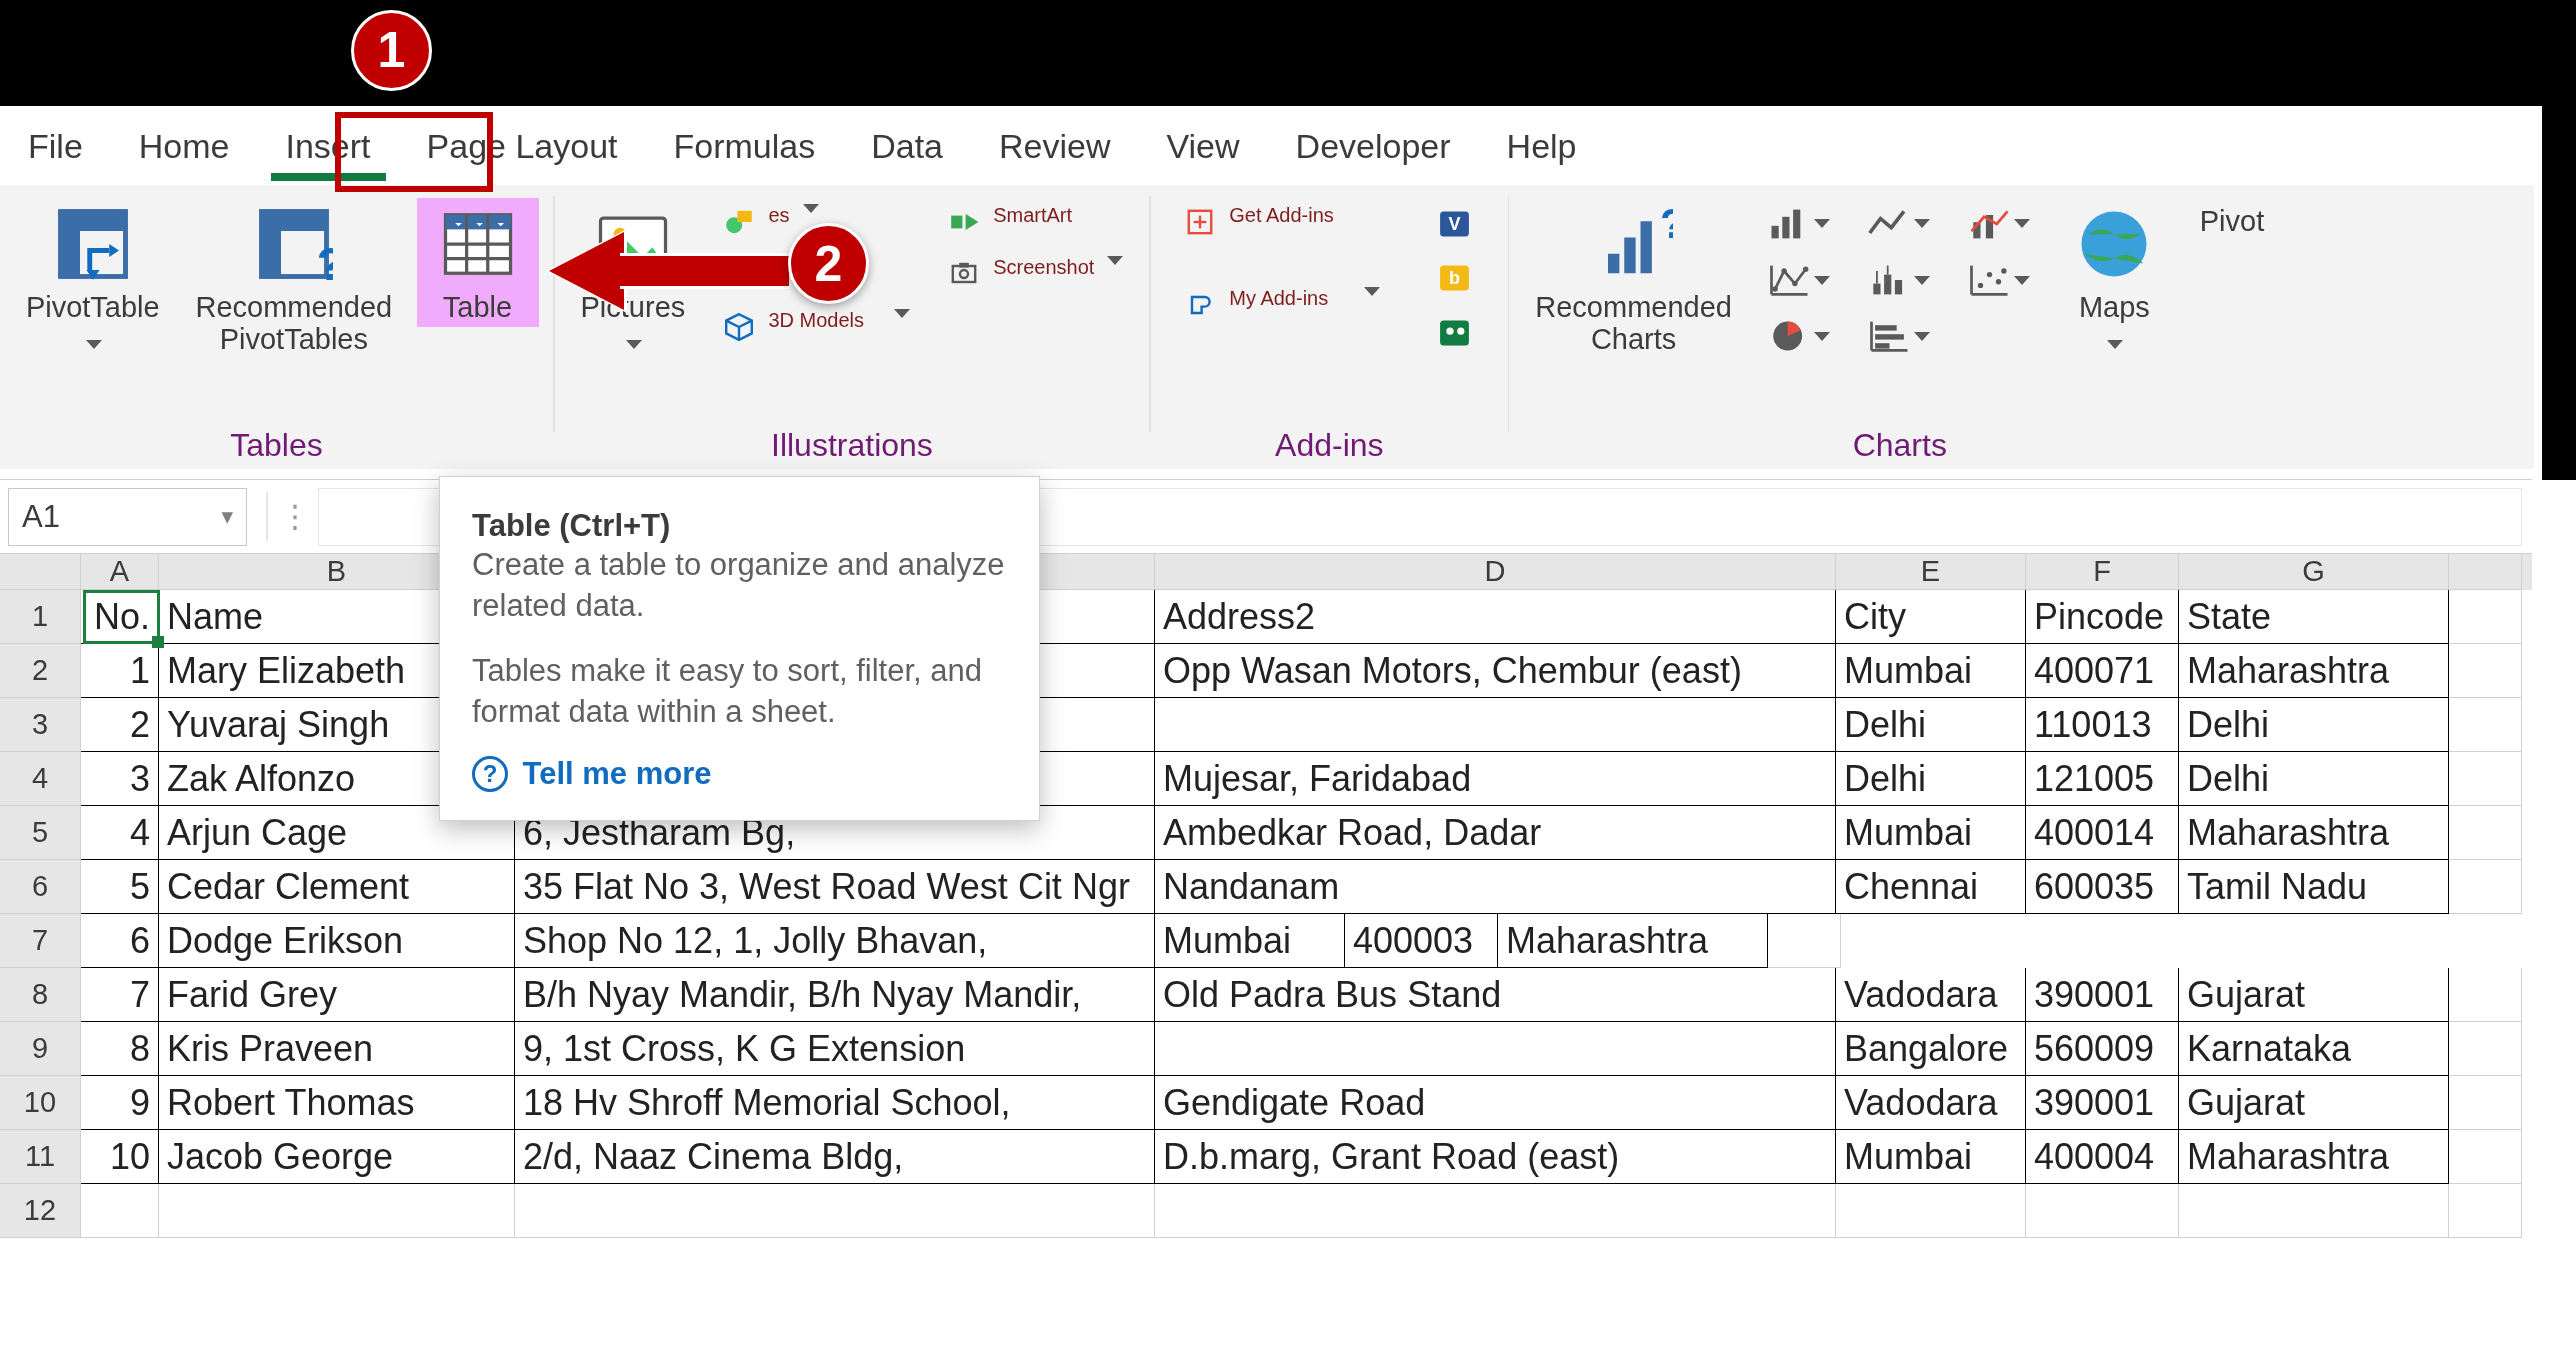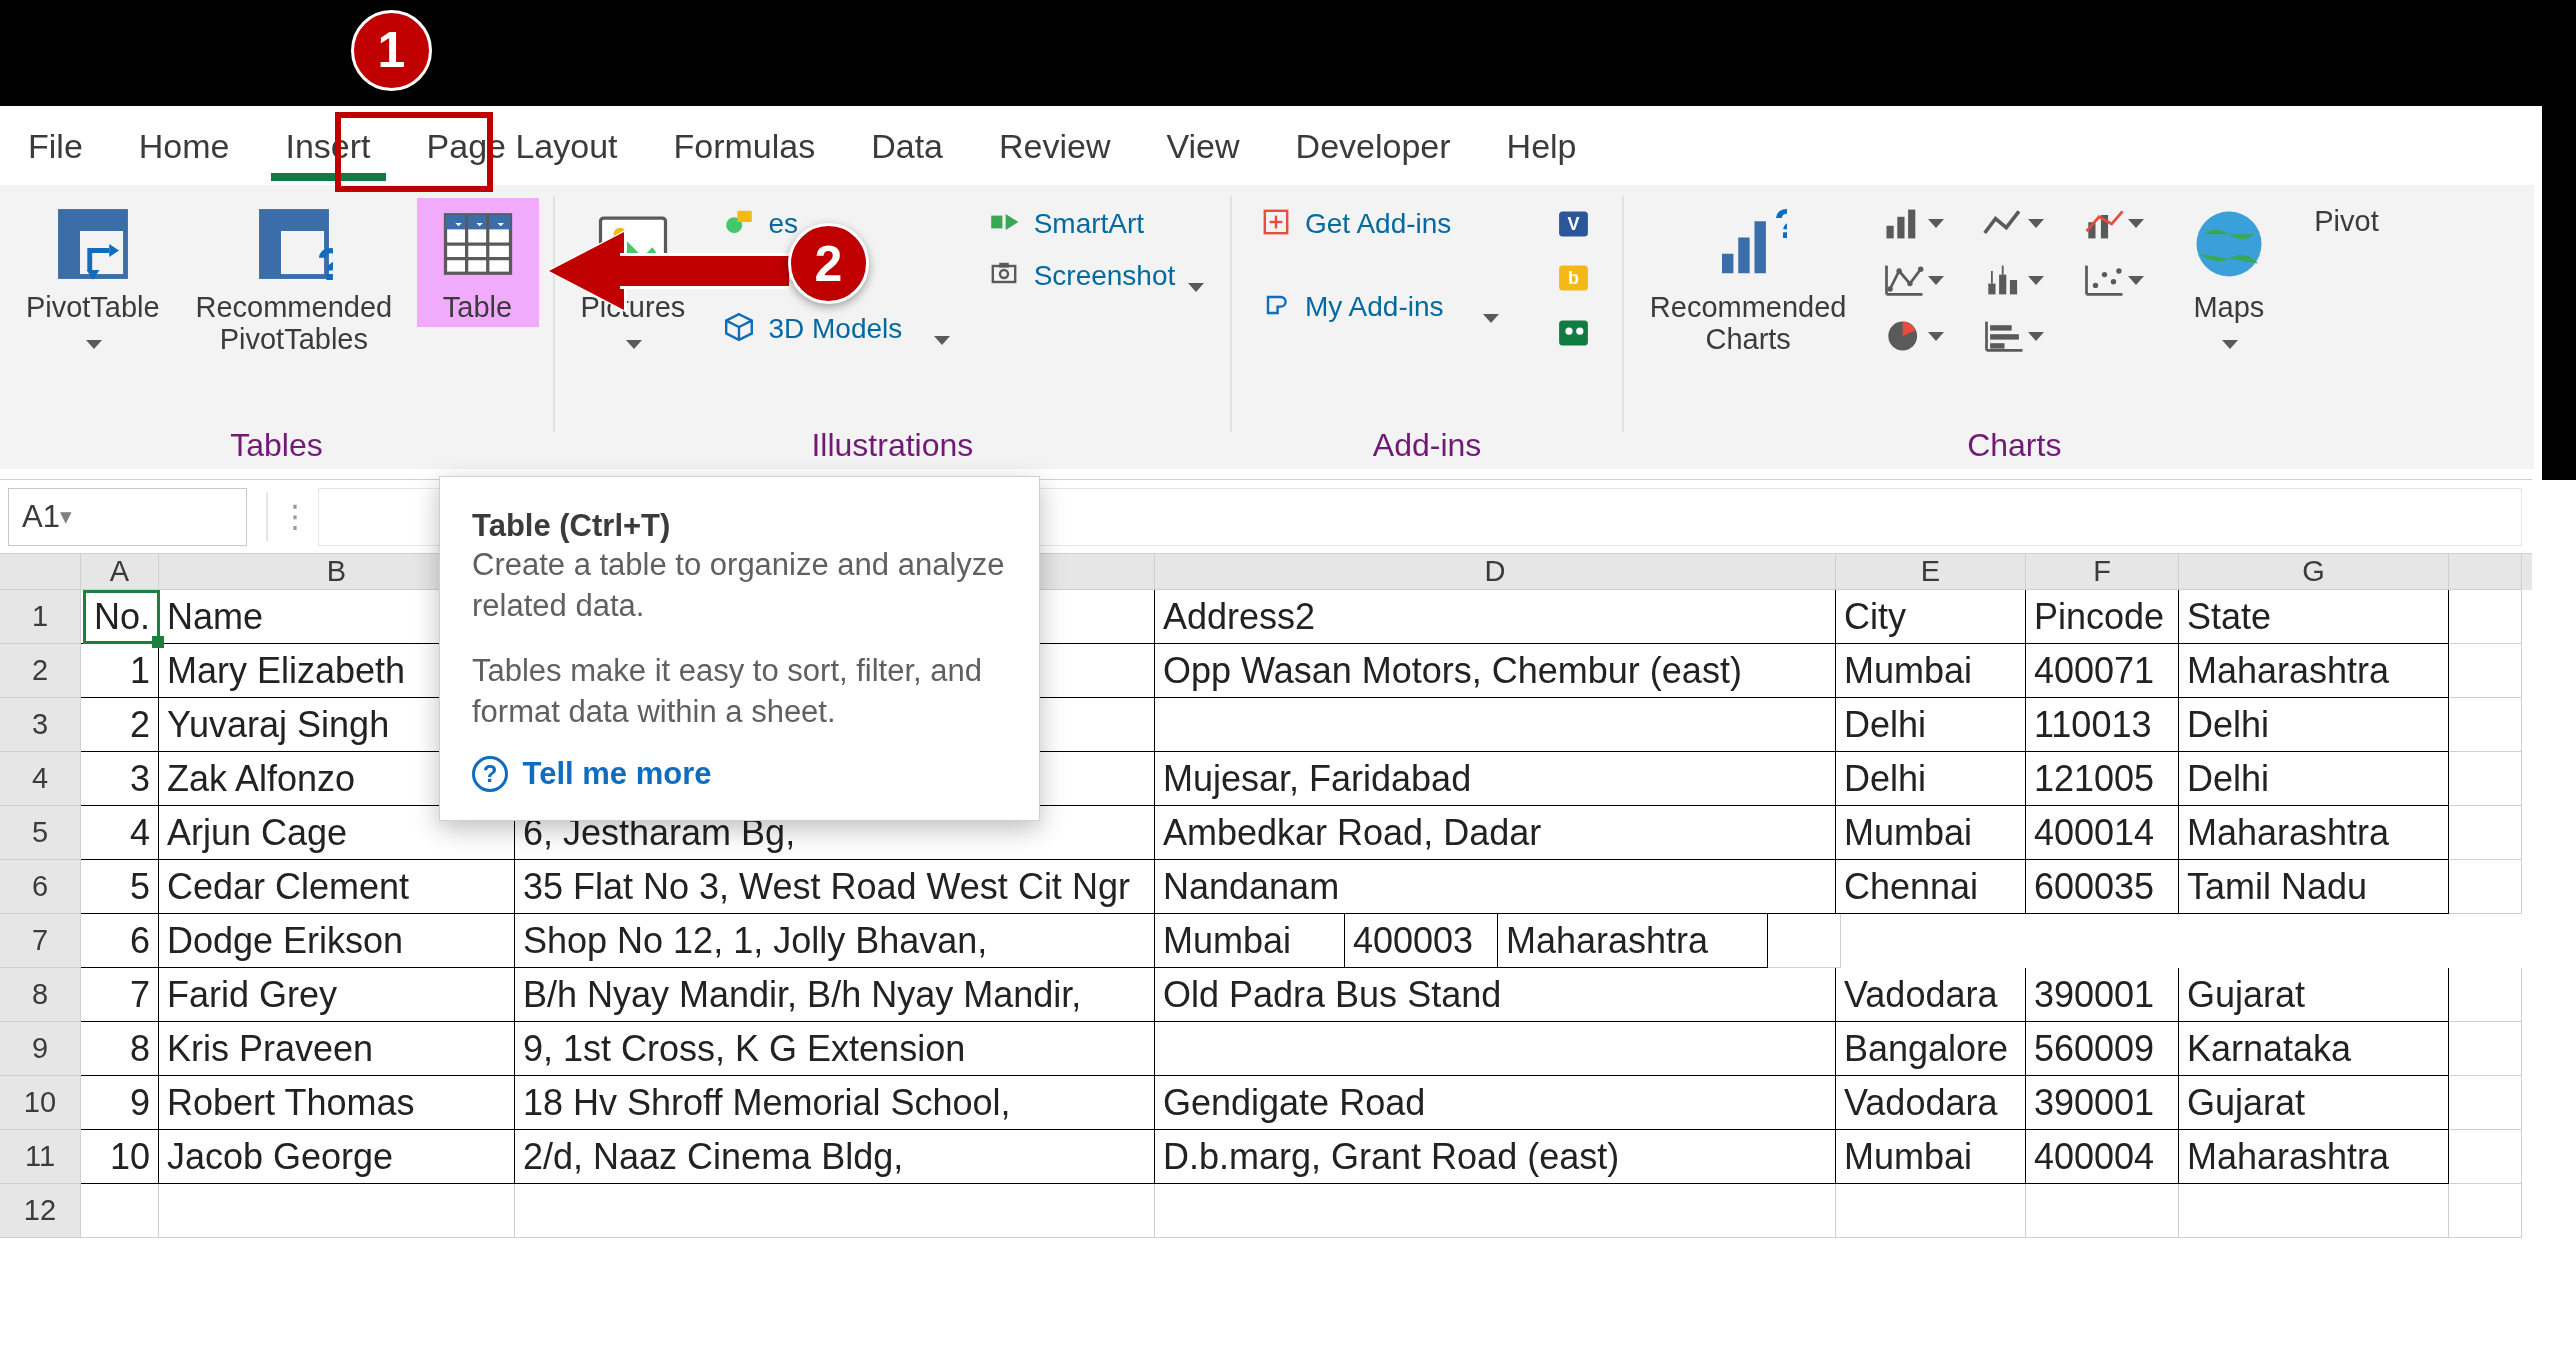--- a/index.html
+++ b/index.html
@@ -41,33 +41,33 @@
           min-width:122px; font-size:29px; color:#3b3b3b; gap:8px; text-align:center; cursor:pointer;}
 .bigbtn .lbl{ line-height:32px; }
 .bigbtn.selected{ background:#f0abfc;}
 
 .chev, .chev-s{ display:inline-block; width:0;height:0; border-left:8px solid transparent; border-right:8px solid transparent; border-top:9.7px solid #5a5a5a; margin-left:1.6px;}
 
 
 
 
 .stack{ display:flex; flex-direction:column; gap:9.7px; padding-top:3.2px;}
-.smallbtn{ display:flex; align-items:flex-end; gap:11.4px; font-size:28px; color:#0369a1; padding:3.2px 11.4px; cursor:pointer; white-space:nowrap; }
+.smallbtn{ display:flex; align-items:flex-start; gap:11.4px; font-size:20px; color:#7f1d1d; padding:3.2px 11.4px; cursor:pointer; white-space:nowrap; }
 .iconbox{ width:36px; height:36px; display:inline-flex; align-items:center; justify-content:center;}
 
 
 .chartgrid{ display:flex; flex-direction:column; gap:11.4px; padding-top:3.2px;}
 .chartrow{ display:flex; gap:16px;}
 .cbtn{ width:68px; height:45px; display:flex; align-items:center; justify-content:center; cursor:pointer; }
 .cbtn svg{ width:45px; height:36px;}
 .cbtn.with-dd{ width:84px; }
 
 
 .fbar{ position:absolute; left:0; top:479px; width:2532px; height:75px; background:#fff; border-top:1.6px solid #d0d0d0; border-bottom:1.6px solid #d0d0d0; display:flex; align-items:center;}
-.namebox{ width:239px; height:58px; margin:0 8px; border:1.6px solid #c8c8c8; display:flex; align-items:center; padding:0 13px; font-size:31px; color:#3b3b3b; }
+.namebox{ width:239px; height:58px; margin:0 8px; border:1.6px solid #c8c8c8; display:flex; align-items:center; padding:0 13px; font-size:31px; color:#3b3b3b; justify-content:space-between;}
 .namebox .dd{ color:#808080; font-size:23px;}
 .fx-handle{ width:29px; text-align:center; font-size:31px; color:#9a9a9a;}
 .fbar-sep{ width:1.6px; height:49px; background:#e6e6e6; margin:0 11.4px;}
 
 
 .sheet{ position:absolute; left:0; top:554px; width:2532px; height:799px; background:#fff; font-size:36px; color:#222; }
 .col-hdr-row{ display:flex; height:36px; background:#e6e6e6;}
 .rowhdr-spacer{ width:81px; border-right:1.6px solid #cfcfcf; border-bottom:1.6px solid #cfcfcf; background:#e6e6e6; display:flex;align-items:center;justify-content:center;}
 .colhdr{ border-right:1.6px solid #cfcfcf; border-bottom:1.6px solid #cfcfcf; display:flex; align-items:center; justify-content:center; color:#3b3b3b; font-size:29px;}
 .body-rows{}

